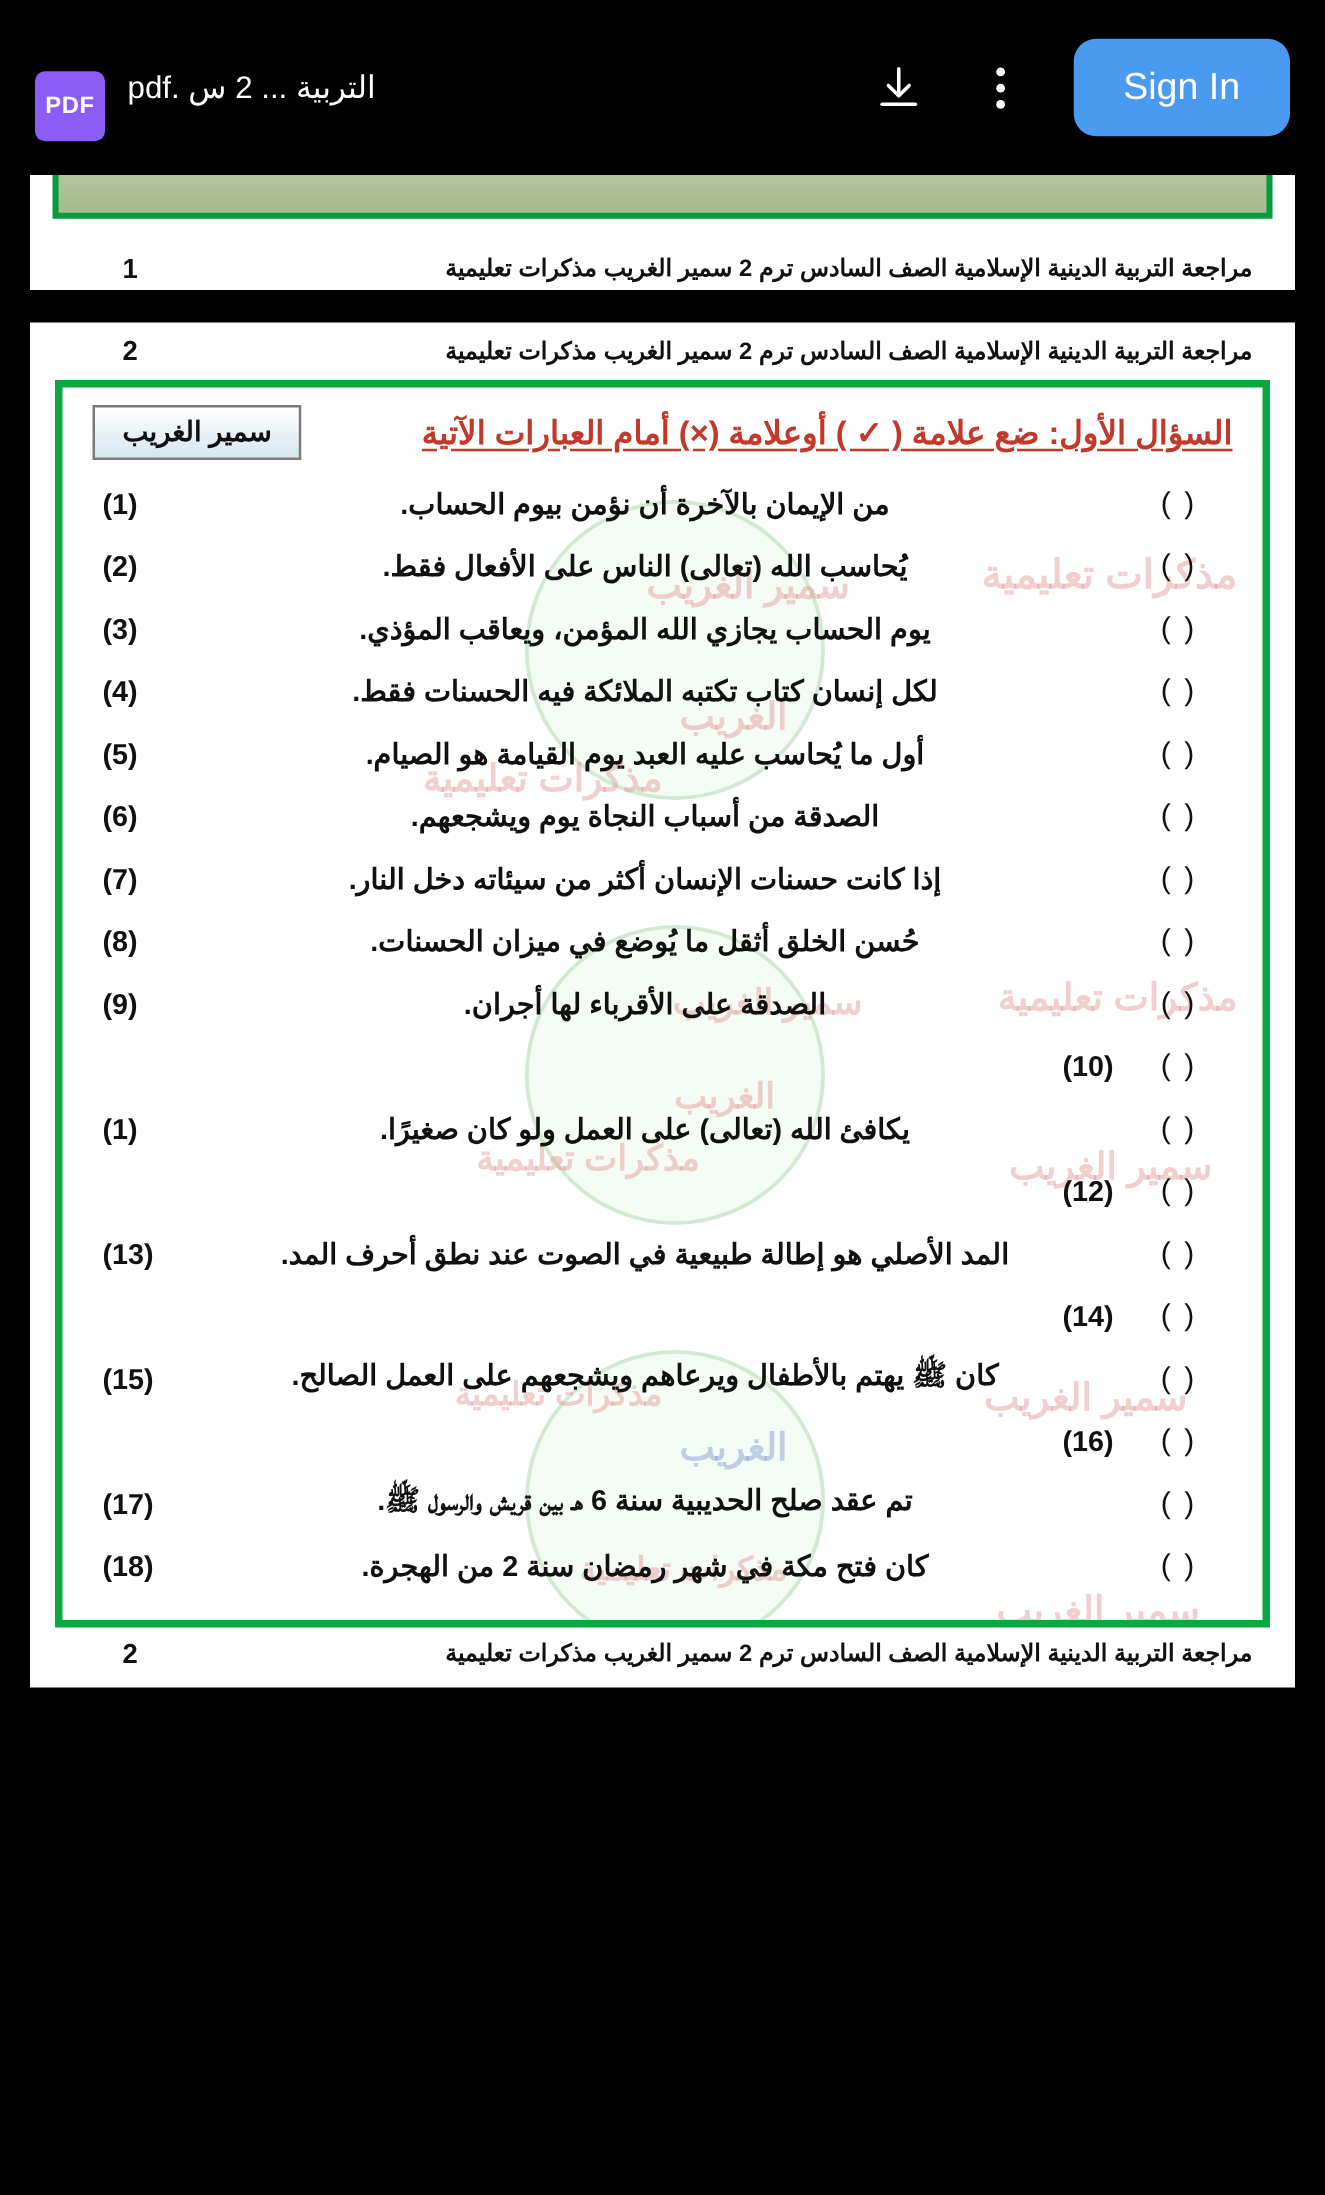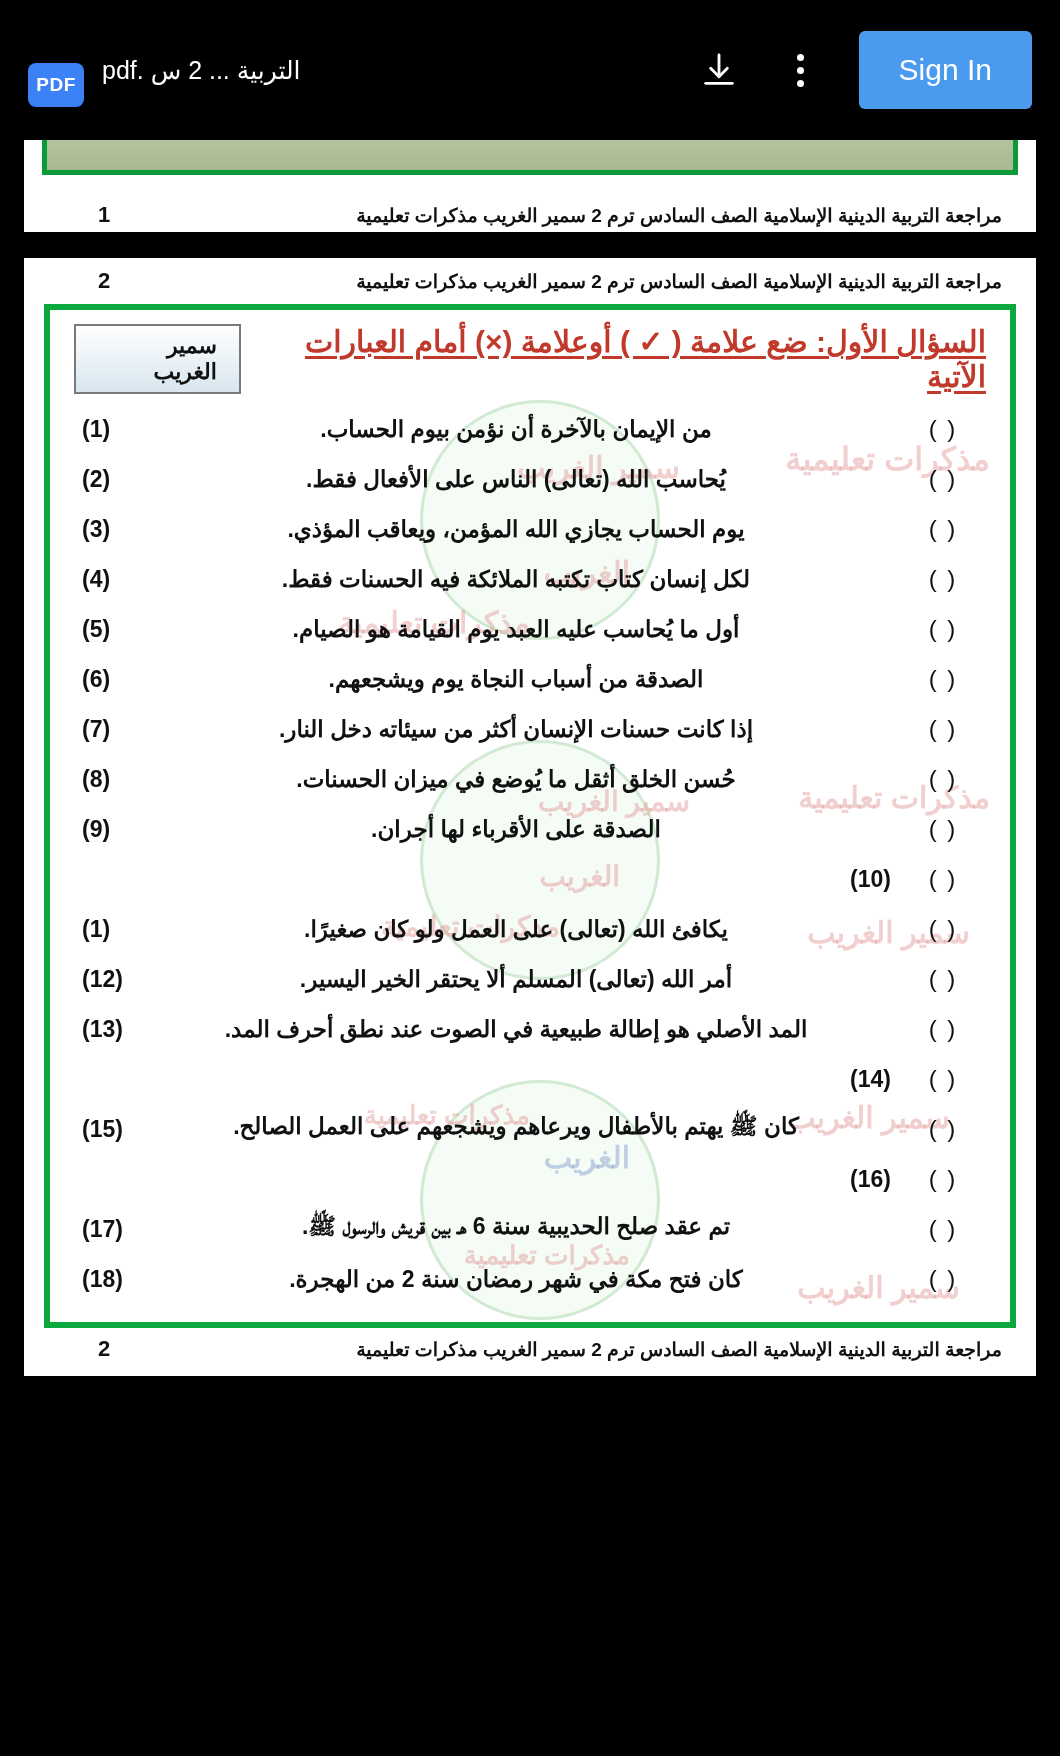--- a/index.html
+++ b/index.html
@@ -14,22 +14,22 @@
   
   .toolbar {
     height: 140px;
     background: #000;
     display: flex;
     align-items: center;
     padding: 0 28px;
     gap: 18px;
   }
   .pdf-badge {
-    width: 56px; height: 44px;
-    background: #3b82f6;
+    width: 56px; height: 56px;
+    background: #8b5cf6;
     border-radius: 8px;
     display: flex; align-items: center; justify-content: center;
     color: #fff;
     font-size: 19px;
     font-weight: bold;
     letter-spacing: 0.5px;
     flex: 0 0 auto;
     margin-top: 30px;
   }
   .file-title {
@@ -53,21 +53,21 @@
   .kebab {
     display: flex; flex-direction: column; gap: 6px;
     align-items: center; justify-content: center;
   }
   .kebab i { width: 7px; height: 7px; border-radius: 50%; background: #fff; display: block; }
   .signin-btn {
     background: #4a9bf0;
     color: #fff;
     font-size: 30px;
     border: none;
-    border-radius: 6px;
+    border-radius: 18px;
     padding: 22px 40px;
     margin-left: 8px;
     flex: 0 0 auto;
     cursor: pointer;
   }
 
   
   .viewer {
     background: #000;
     height: calc(1756px - 140px);
@@ -149,21 +149,21 @@
     display: flex;
     direction: rtl;
     align-items: center;
     justify-content: space-between;
     padding: 2px 14px 4px 14px;
     position: relative;
     z-index: 3;
   }
   .q-title {
     direction: rtl;
-    font-size: 30px;
+    font-size: 26px;
     font-weight: bold;
     color: #c0392b;
     text-decoration: underline;
     text-underline-offset: 4px;
   }
   .name-box {
     border: 2px solid #7a7a7a;
     background: linear-gradient(#ffffff, #d8e6ef);
     font-size: 22px;
     font-weight: bold;
@@ -349,21 +349,20 @@
         </li>
 
         <li class="stmt">
           <span class="answer-box">(    )</span>
           <span class="txt">يكافئ الله (تعالى) على العمل ولو كان صغيرًا.</span>
           <span class="num">(1)</span>
         </li>
 
         <li class="stmt">
           <span class="answer-box">(    )</span>
-          <span class="txt">أمر الله (تعالى) المسلم ألا يحتقر الخير اليسير.</span>
           <span class="num">(12)</span>
         </li>
 
         <li class="stmt">
           <span class="answer-box">(    )</span>
           <span class="txt">المد الأصلي هو إطالة طبيعية في الصوت عند نطق أحرف المد.</span>
           <span class="num">(13)</span>
         </li>
 
         <li class="stmt">

